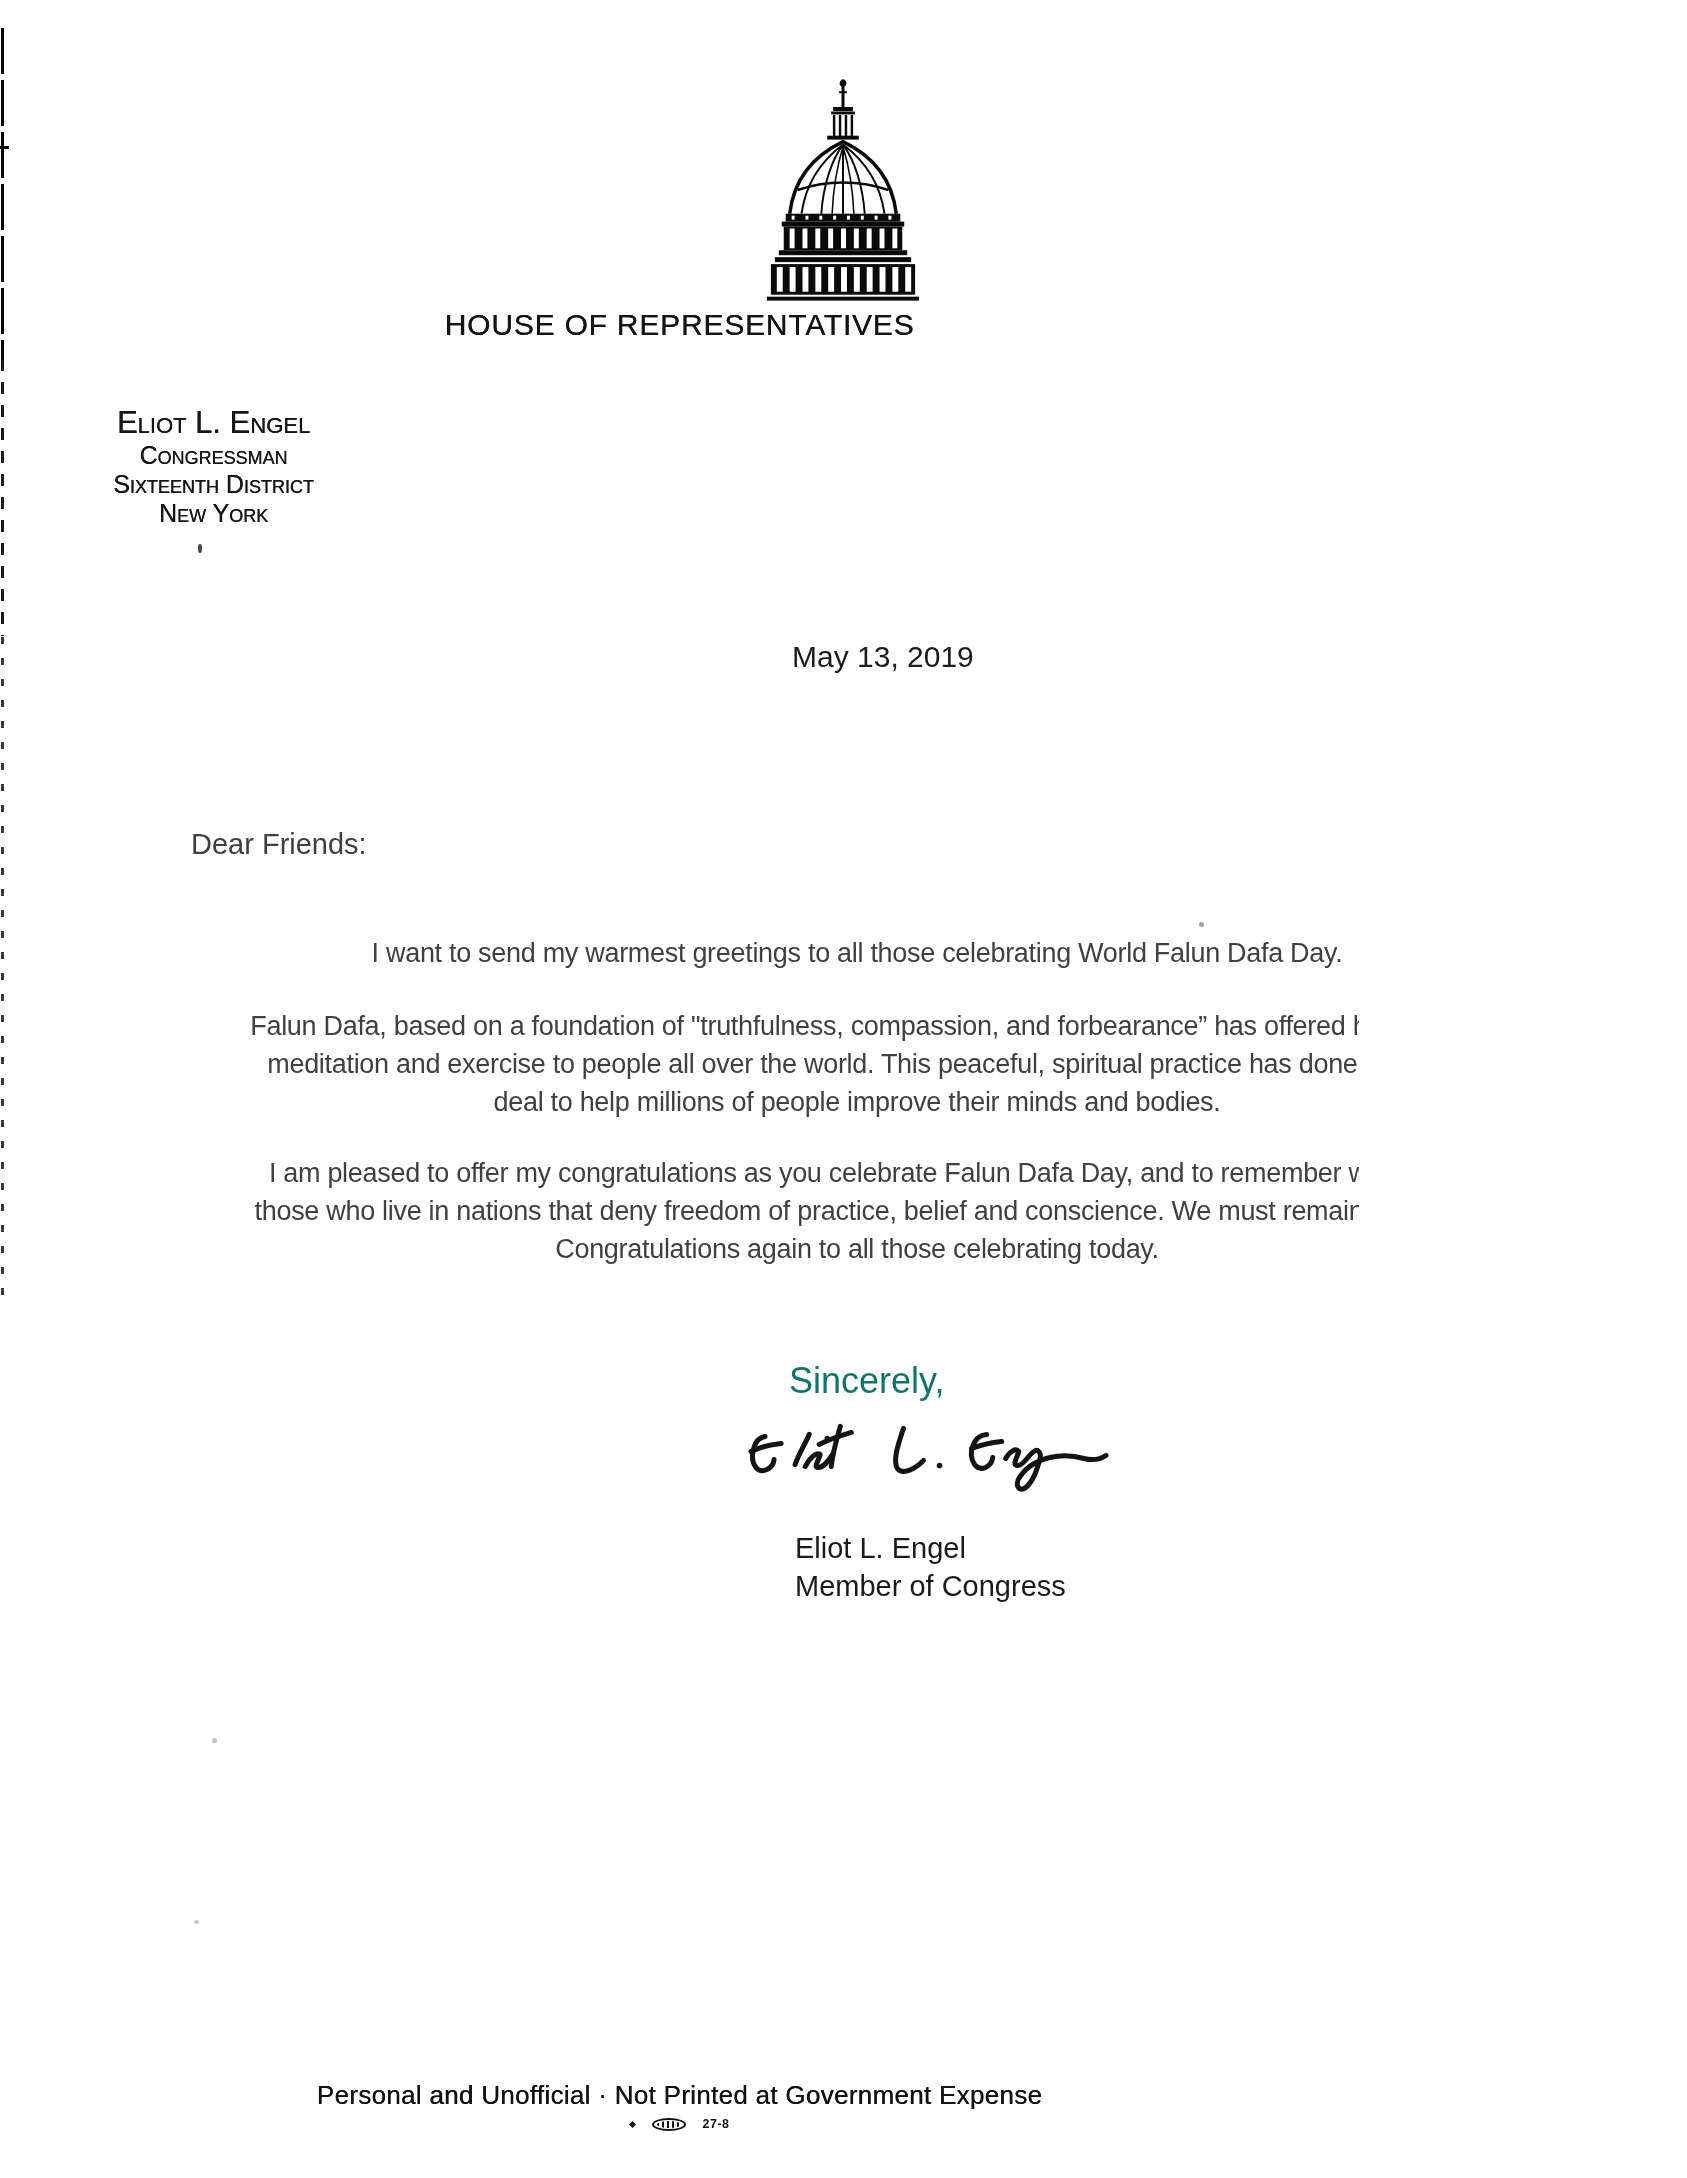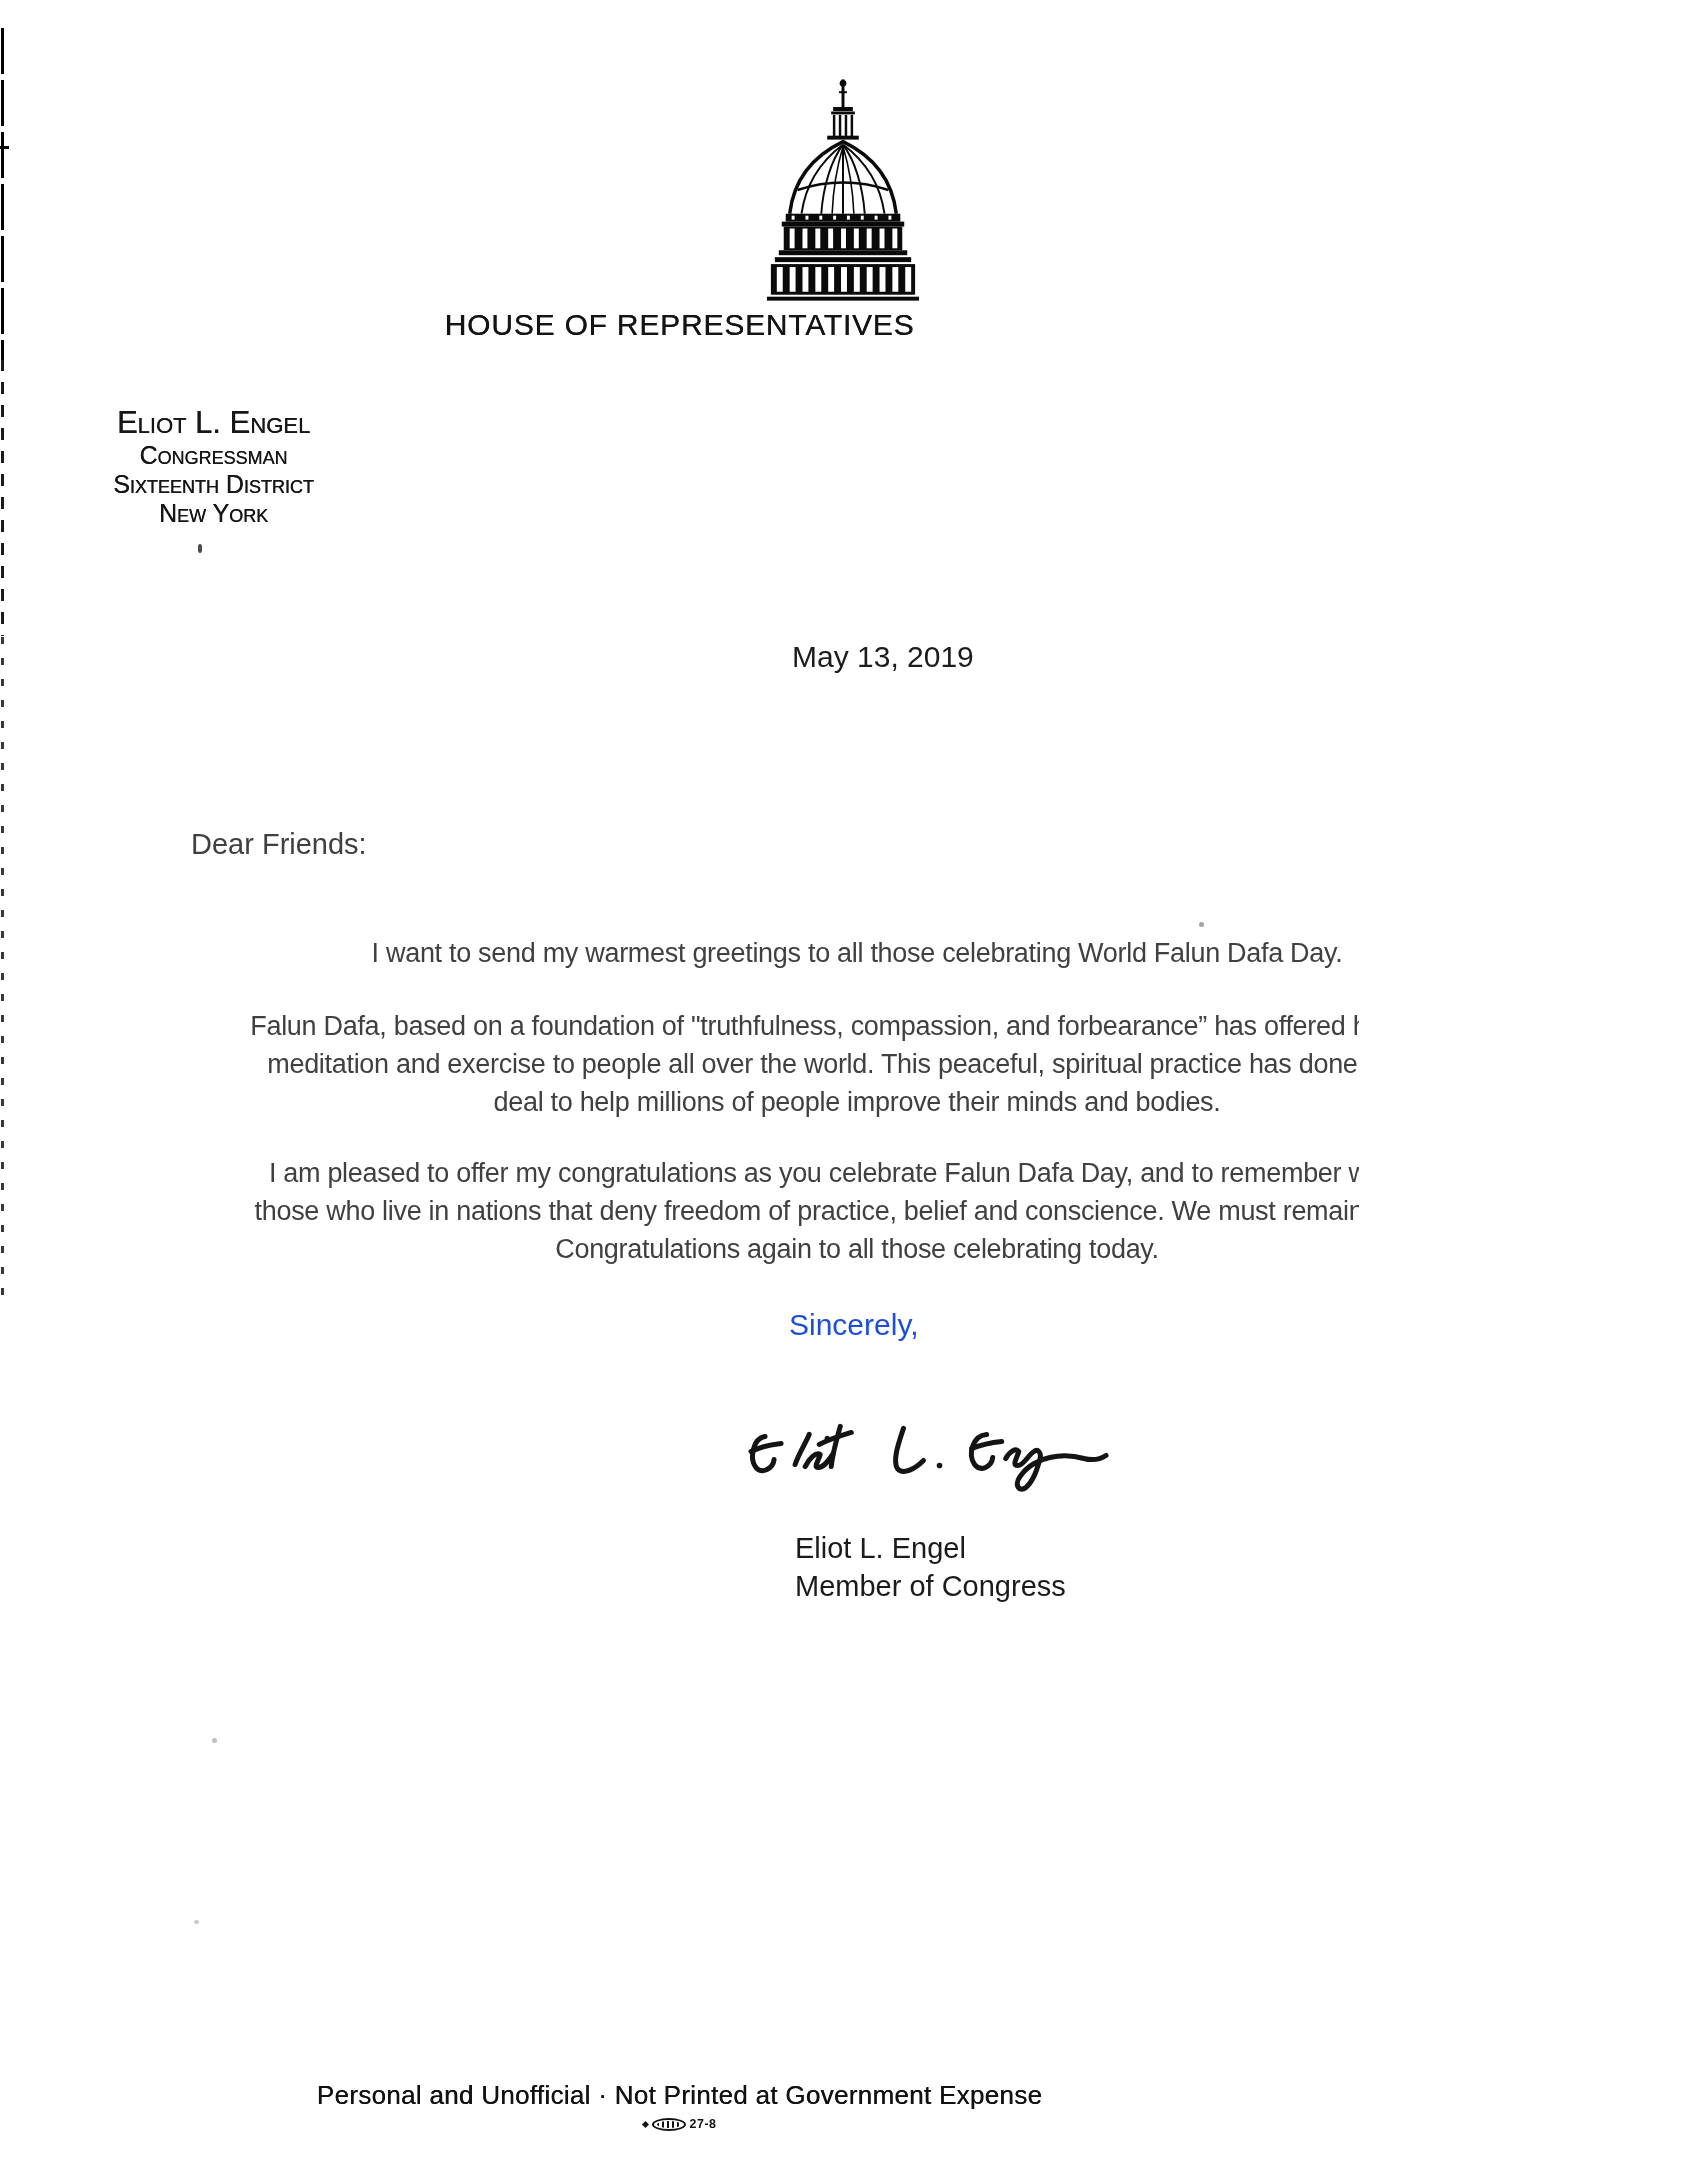--- a/index.html
+++ b/index.html
@@ -44,29 +44,29 @@
   .date { position: absolute; left: 792px; top: 640px; font-size: 30px; color: #1c1c1c; }
 
   .body-block { position: absolute; left: 191px; top: 825px; width: 1332px;
                 font-size: 27px; line-height: 38px; letter-spacing: -0.3px; color: #404040; }
   .salutation { font-size: 29px; letter-spacing: 0; }
   .para { margin: 0; white-space: pre; text-align: center; }
   .para.p1 { margin-top: 71px; }
   .para.p2 { margin-top: 35px; }
   .para.p3 { margin-top: 33px; }
 
-  .closing { position: absolute; left: 789px; top: 1308px; font-size: 30px; color: #1d4ed8; }
+  .closing { position: absolute; left: 789px; top: 1360px; font-size: 36px; color: #0f766e; }
   .signature { position: absolute; left: 743px; top: 1402px; width: 366px; height: 101px; }
   .sig-block { position: absolute; left: 795px; top: 1529px; font-size: 29px; line-height: 38px; color: #1b1b1b; }
 
   .disclaimer { position: absolute; left: 0; top: 2080px; width: 100%; text-align: center;
                 font-size: 26px; letter-spacing: 0.3px; color: #121212;
                 text-shadow: 0.3px 0 0 currentColor; }
   .union-row { position: absolute; left: 0; top: 2116px; width: 100%; height: 16px;
-               display: flex; justify-content: center; align-items: center; gap: 4px; }
+               display: flex; justify-content: center; align-items: center; gap: 17px; }
   .bug-diamond { width: 5px; height: 5px; background: #111; transform: rotate(45deg); }
   .bug-oval { width: 34px; height: 13px; border: 2px solid #111; border-radius: 50%;
               background: repeating-linear-gradient(90deg, transparent 0 3px, #111 3px 5px);
               background-clip: content-box; padding: 1px 3px; box-sizing: border-box; }
   .bug-num { font-size: 12.4px; font-weight: bold; color: #111; letter-spacing: 0.5px; }
 </style>
 </head>
 <body>
 
 <div class="page">

